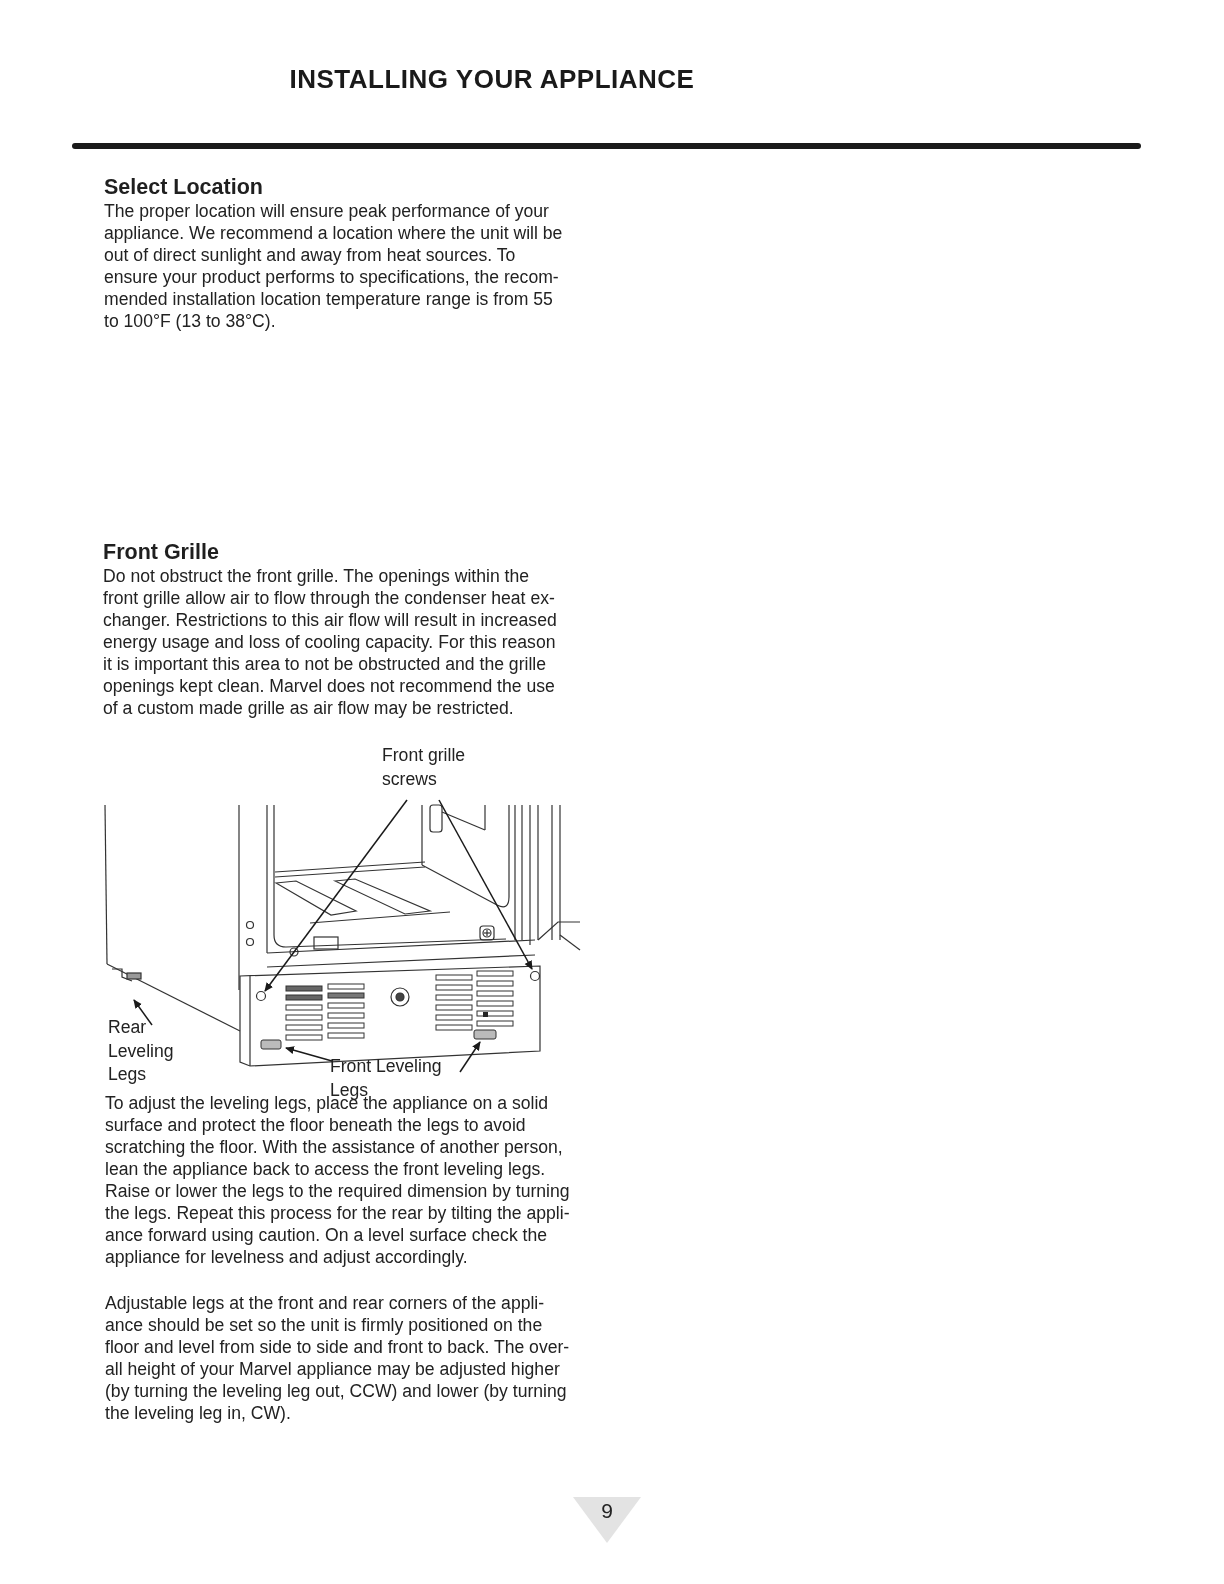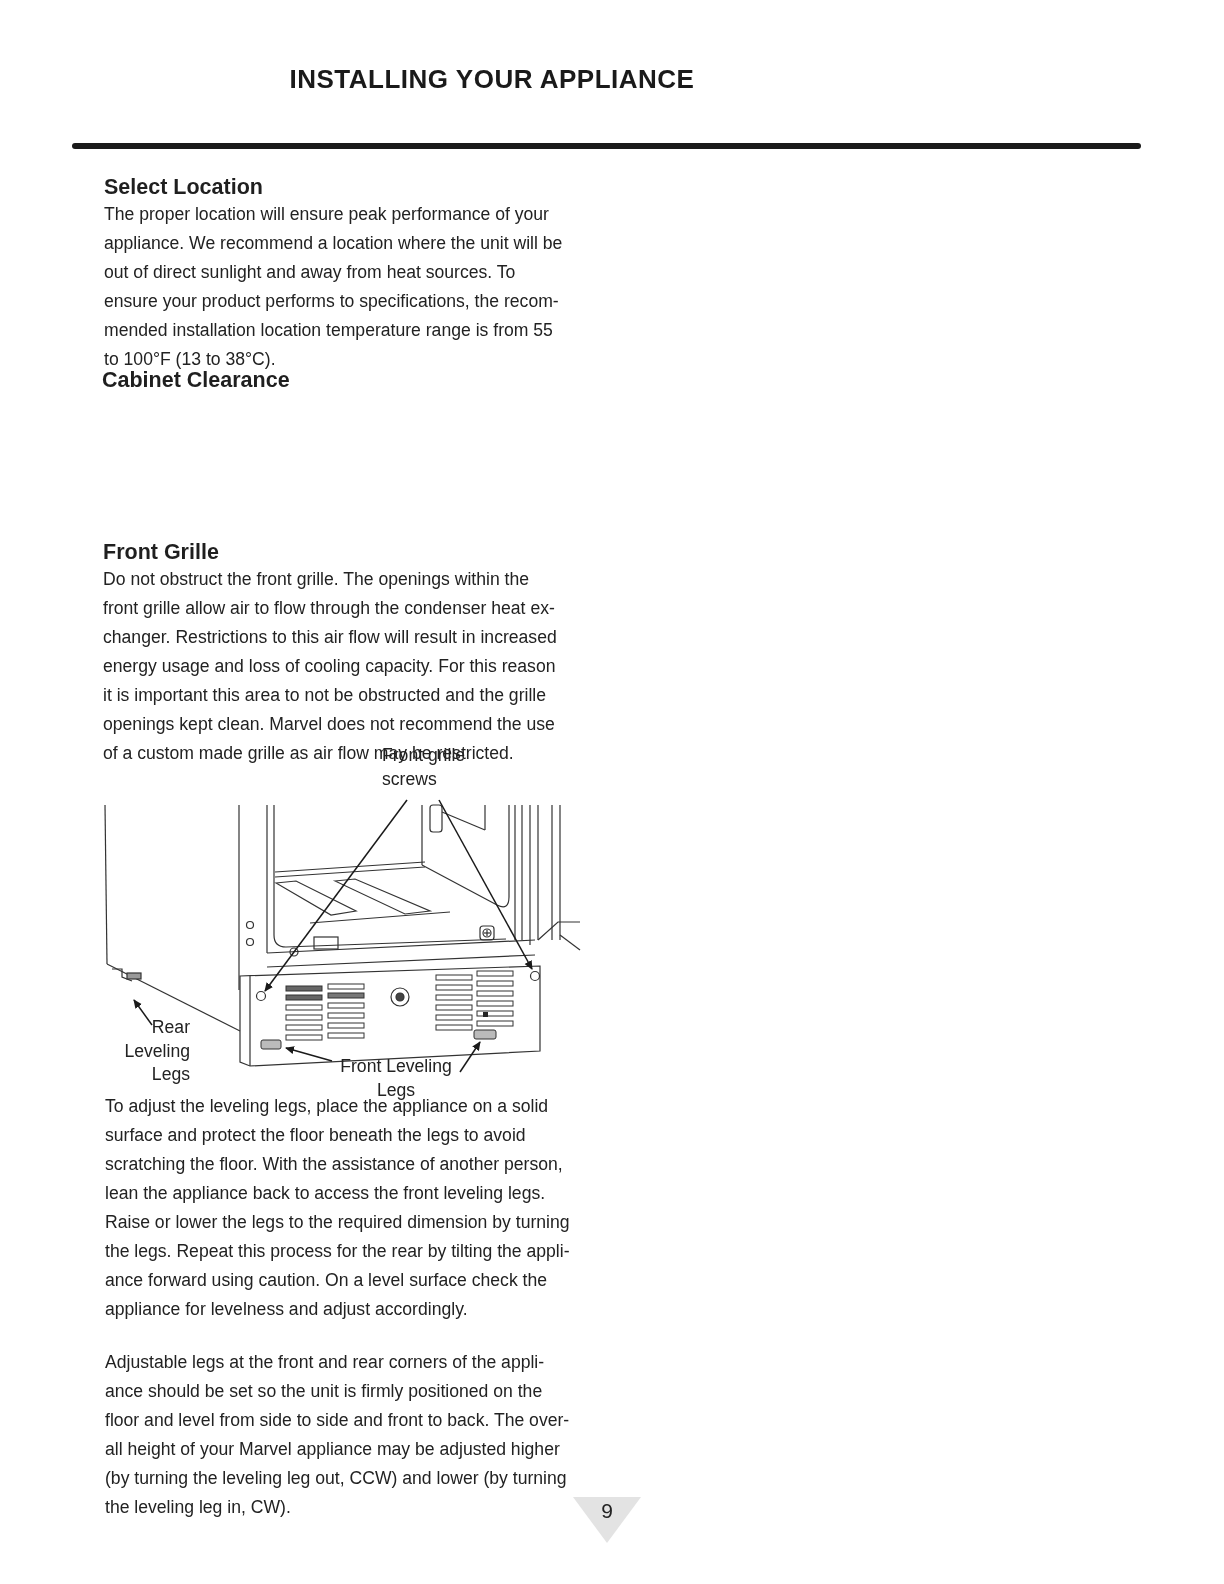--- a/index.html
+++ b/index.html
@@ -15,21 +15,21 @@
     }
     .rule {
       position: absolute; left: 72px; top: 143px; width: 1069px; height: 6px;
       background: #1a1a1a; border-radius: 3px;
     }
     .section { position: absolute; width: 540px; margin-left: 32px; }
     .section h2 {
       margin: 0; font-size: 21.5px; font-weight: bold; line-height: 26px; color: #1f1f1f;
     }
     .section p {
-      margin: 0; font-size: 17.6px; line-height: 29px; color: #222;
+      margin: 0; font-size: 17.6px; line-height: 22px; color: #222;
       white-space: pre-line;
     }
     .section p + p { margin-top: 24px; }
     .figure { position: absolute; left: 90px; top: 740px; width: 520px; height: 370px; }
     .figure svg { position: absolute; left: 0; top: 0; }
     .callout {
       position: absolute; font-size: 17.6px; line-height: 23.5px; color: #222;
       white-space: pre-line;
     }
     .page-marker {
@@ -52,21 +52,20 @@
   <h2>Select Location</h2>
   <p>The proper location will ensure peak performance of your
 appliance. We recommend a location where the unit will be
 out of direct sunlight and away from heat sources. To
 ensure your product performs to specifications, the recom-
 mended installation location temperature range is from 55
 to 100°F (13 to 38°C).</p>
 </div>
 
 <div class="section" style="left:70px; top:367px;">
-  <h2>Cabinet Clearance</h2>
 </div>
 
 <div class="section" style="left:71px; top:539px;">
   <h2>Front Grille</h2>
   <p>Do not obstruct the front grille. The openings within the
 front grille allow air to flow through the condenser heat ex-
 changer. Restrictions to this air flow will result in increased
 energy usage and loss of cooling capacity. For this reason
 it is important this area to not be obstructed and the grille
 openings kept clean. Marvel does not recommend the use
@@ -171,24 +170,24 @@
     <g stroke="#1a1a1a" stroke-width="1.5" fill="none">
       <line x1="317" y1="60" x2="175" y2="251" marker-end="url(#arr)"></line>
       <line x1="349" y1="60" x2="442" y2="229" marker-end="url(#arr)"></line>
       <line x1="62" y1="285" x2="44" y2="260" marker-end="url(#arr)"></line>
       <line x1="242" y1="321" x2="196" y2="308" marker-end="url(#arr)"></line>
       <line x1="370" y1="332" x2="390" y2="302" marker-end="url(#arr)"></line>
     </g>
   </svg>
   <div class="callout" style="left:292px; top:4px;">Front grille
 screws</div>
-  <div class="callout" style="left:18px; top:276px; text-align:right; width:82px;">Rear
+  <div class="callout" style="left:18px; top:276px; text-align:left; width:82px;">Rear
 Leveling
 Legs</div>
-  <div class="callout" style="left:240px; top:315px; text-align:center; width:132px;">Front Leveling
+  <div class="callout" style="left:240px; top:315px; width:132px;">Front Leveling
 Legs</div>
 </div>
 
 <div class="section" style="left:73px; top:1092px;">
   <p>To adjust the leveling legs, place the appliance on a solid
 surface and protect the floor beneath the legs to avoid
 scratching the floor. With the assistance of another person,
 lean the appliance back to access the front leveling legs.
 Raise or lower the legs to the required dimension by turning
 the legs. Repeat this process for the rear by tilting the appli-

